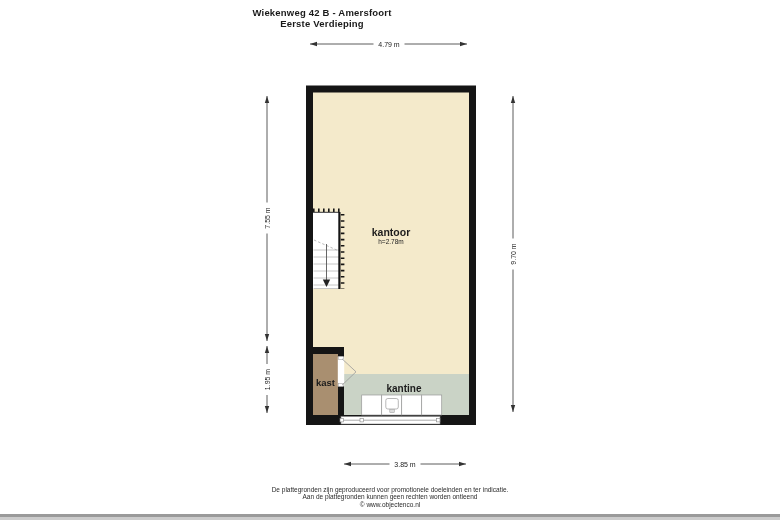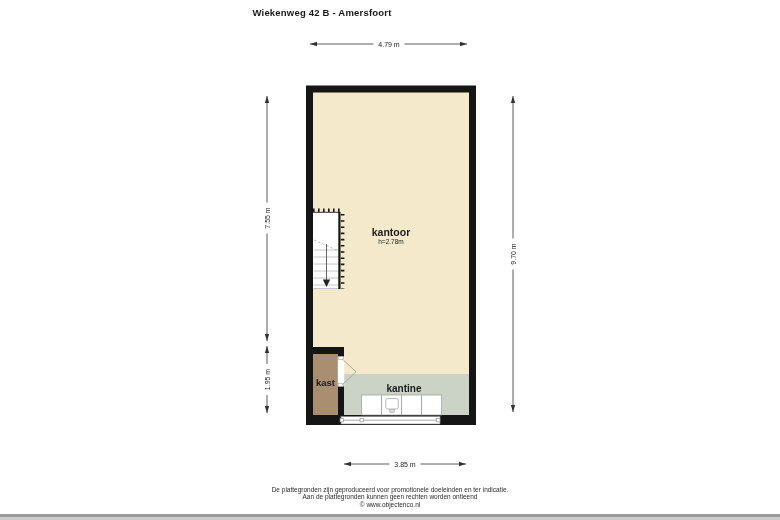--- a/index.html
+++ b/index.html
@@ -15,20 +15,21 @@
        font-size:6.5px;line-height:7.4px;color:#2a2a2a;}
   .bottom-edge{position:absolute;left:0;width:780px;}
   .edge-dark{top:514px;height:2.5px;background:#9a9a9a;}
   .edge-light{top:516.5px;height:3.5px;background:#cccccc;}
 </style>
 </head>
 <body>
 
 <div class="title-block">
   <div>Wiekenweg 42 B - Amersfoort</div>
+  <div>Eerste Verdieping</div>
 </div>
 
 <svg class="plan-svg" width="780" height="520" viewBox="0 0 780 520">
 
   <rect x="306" y="85.5" width="170" height="339.5" fill="#151515"></rect>
   <rect x="313" y="92.5" width="156" height="322.5" fill="#f4eacb"></rect>
   <rect x="344" y="374" width="125" height="41" fill="#cad3c6"></rect>
   <rect x="306" y="347" width="38" height="78" fill="#151515"></rect>
   <rect x="313" y="354" width="25" height="61" fill="#a98f70"></rect>
 

